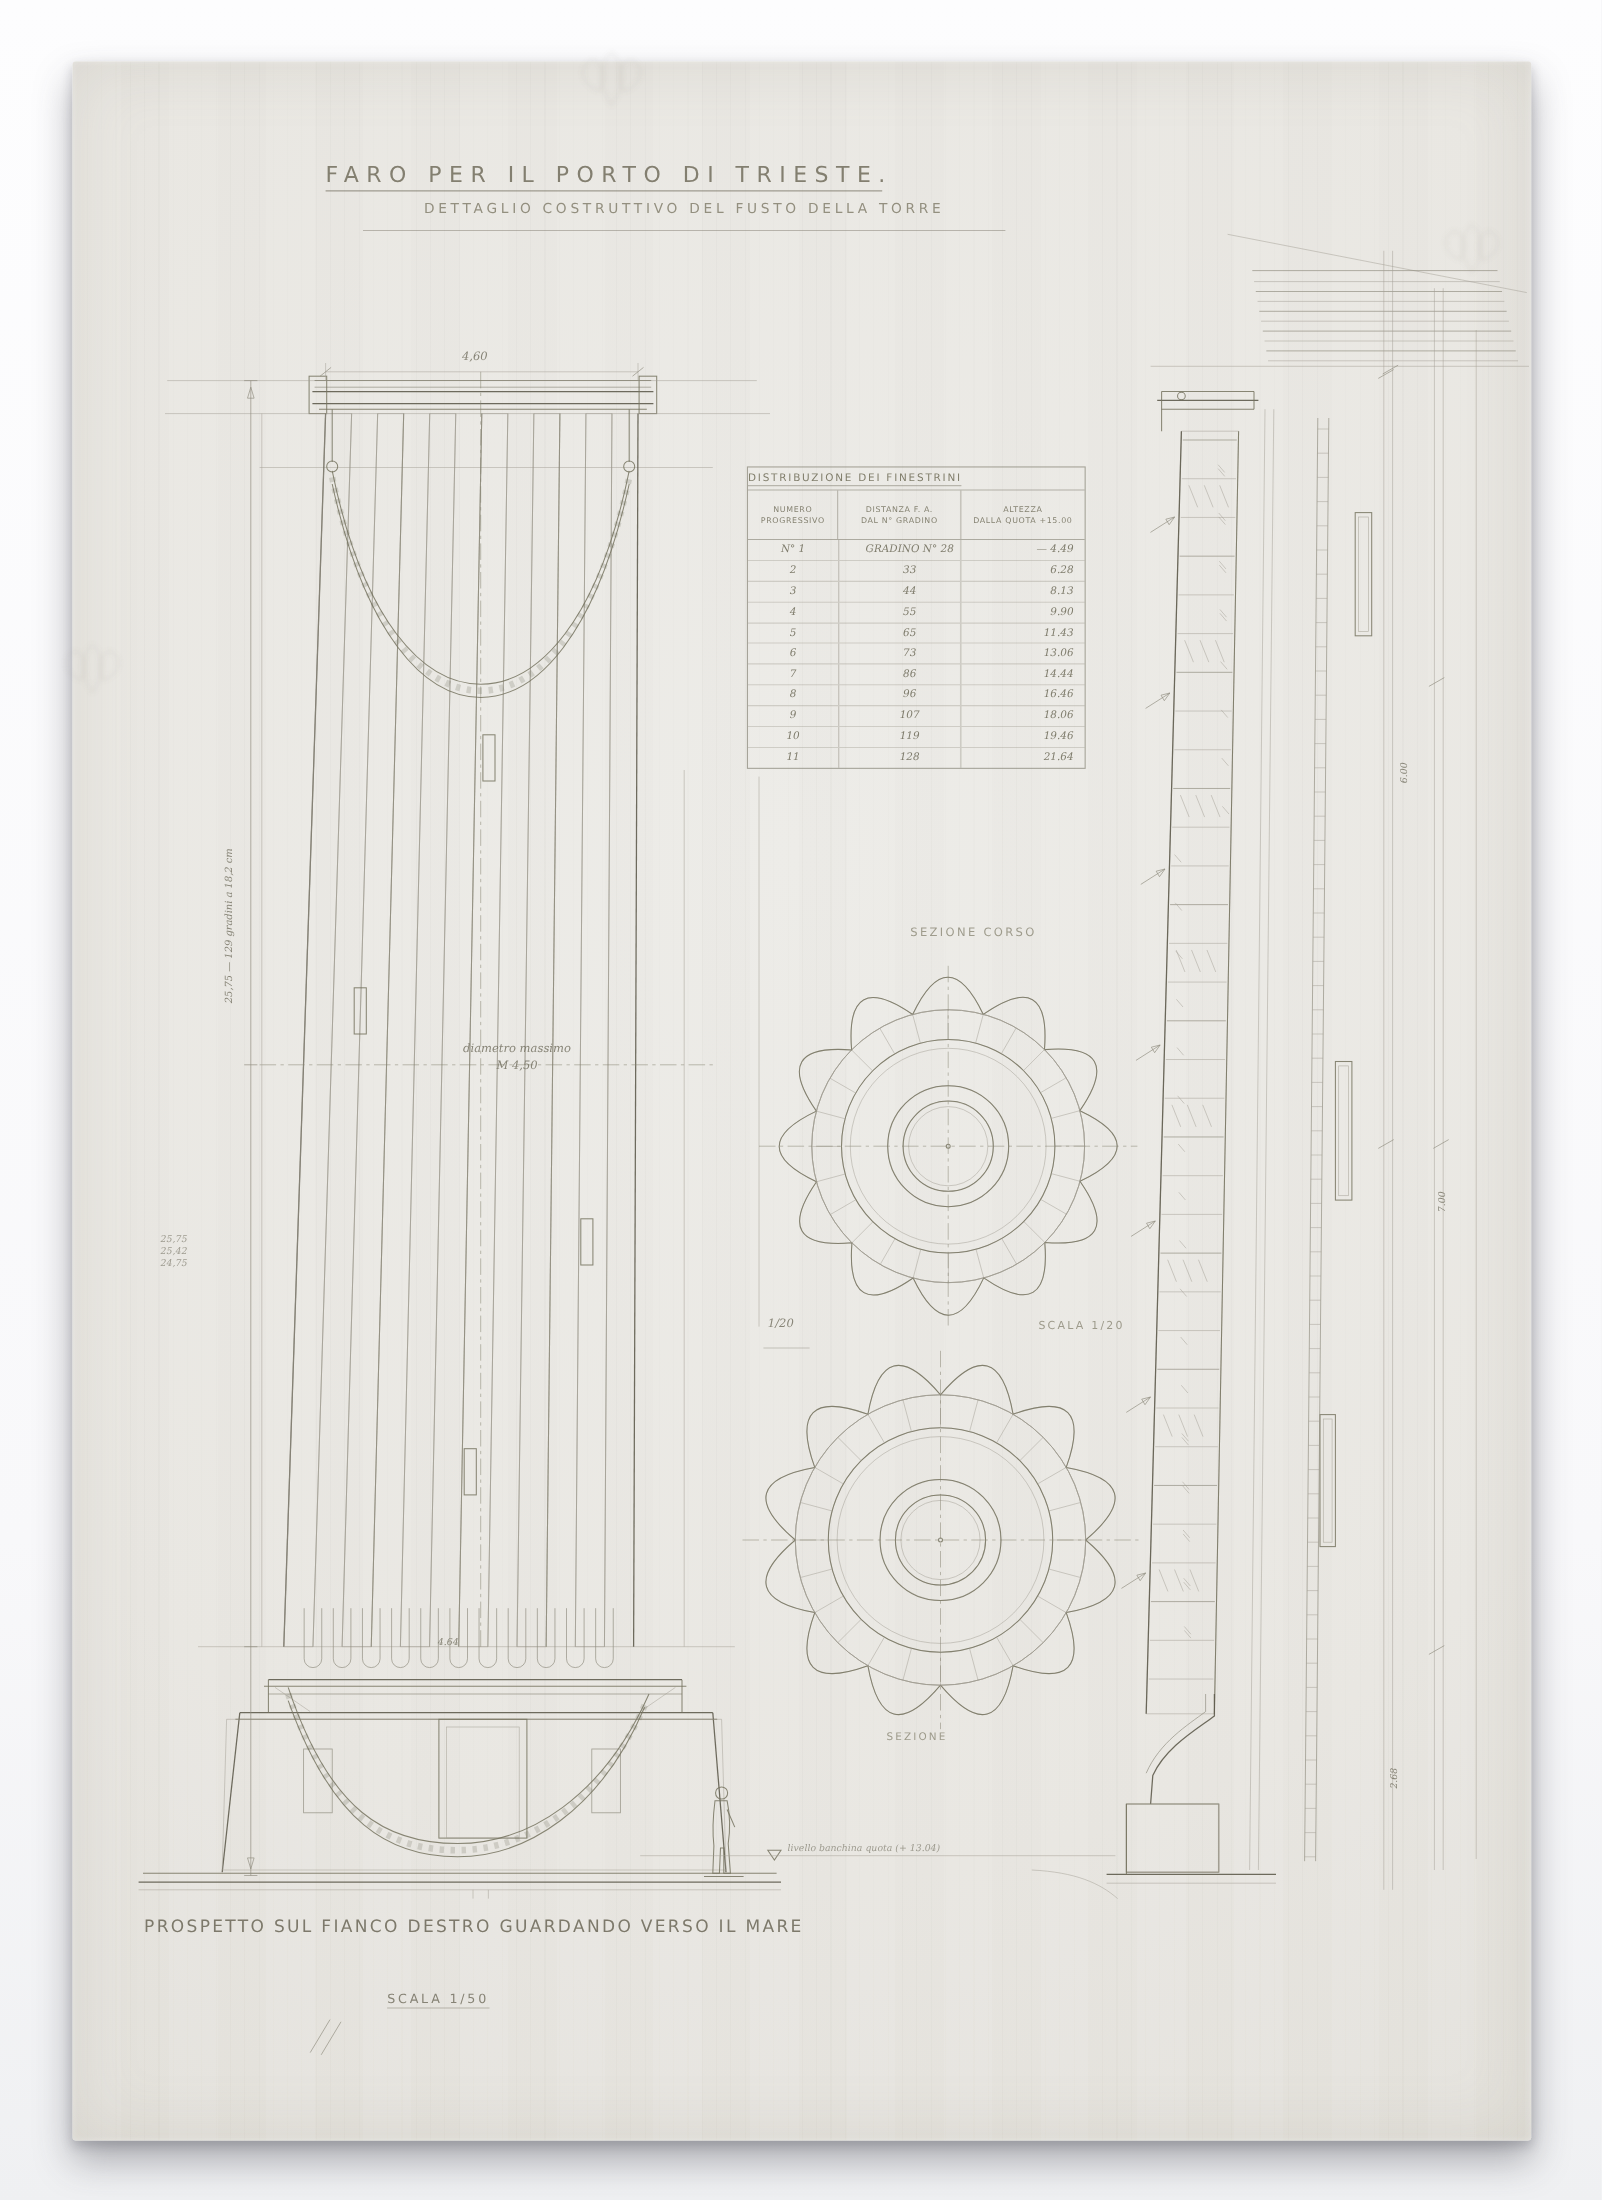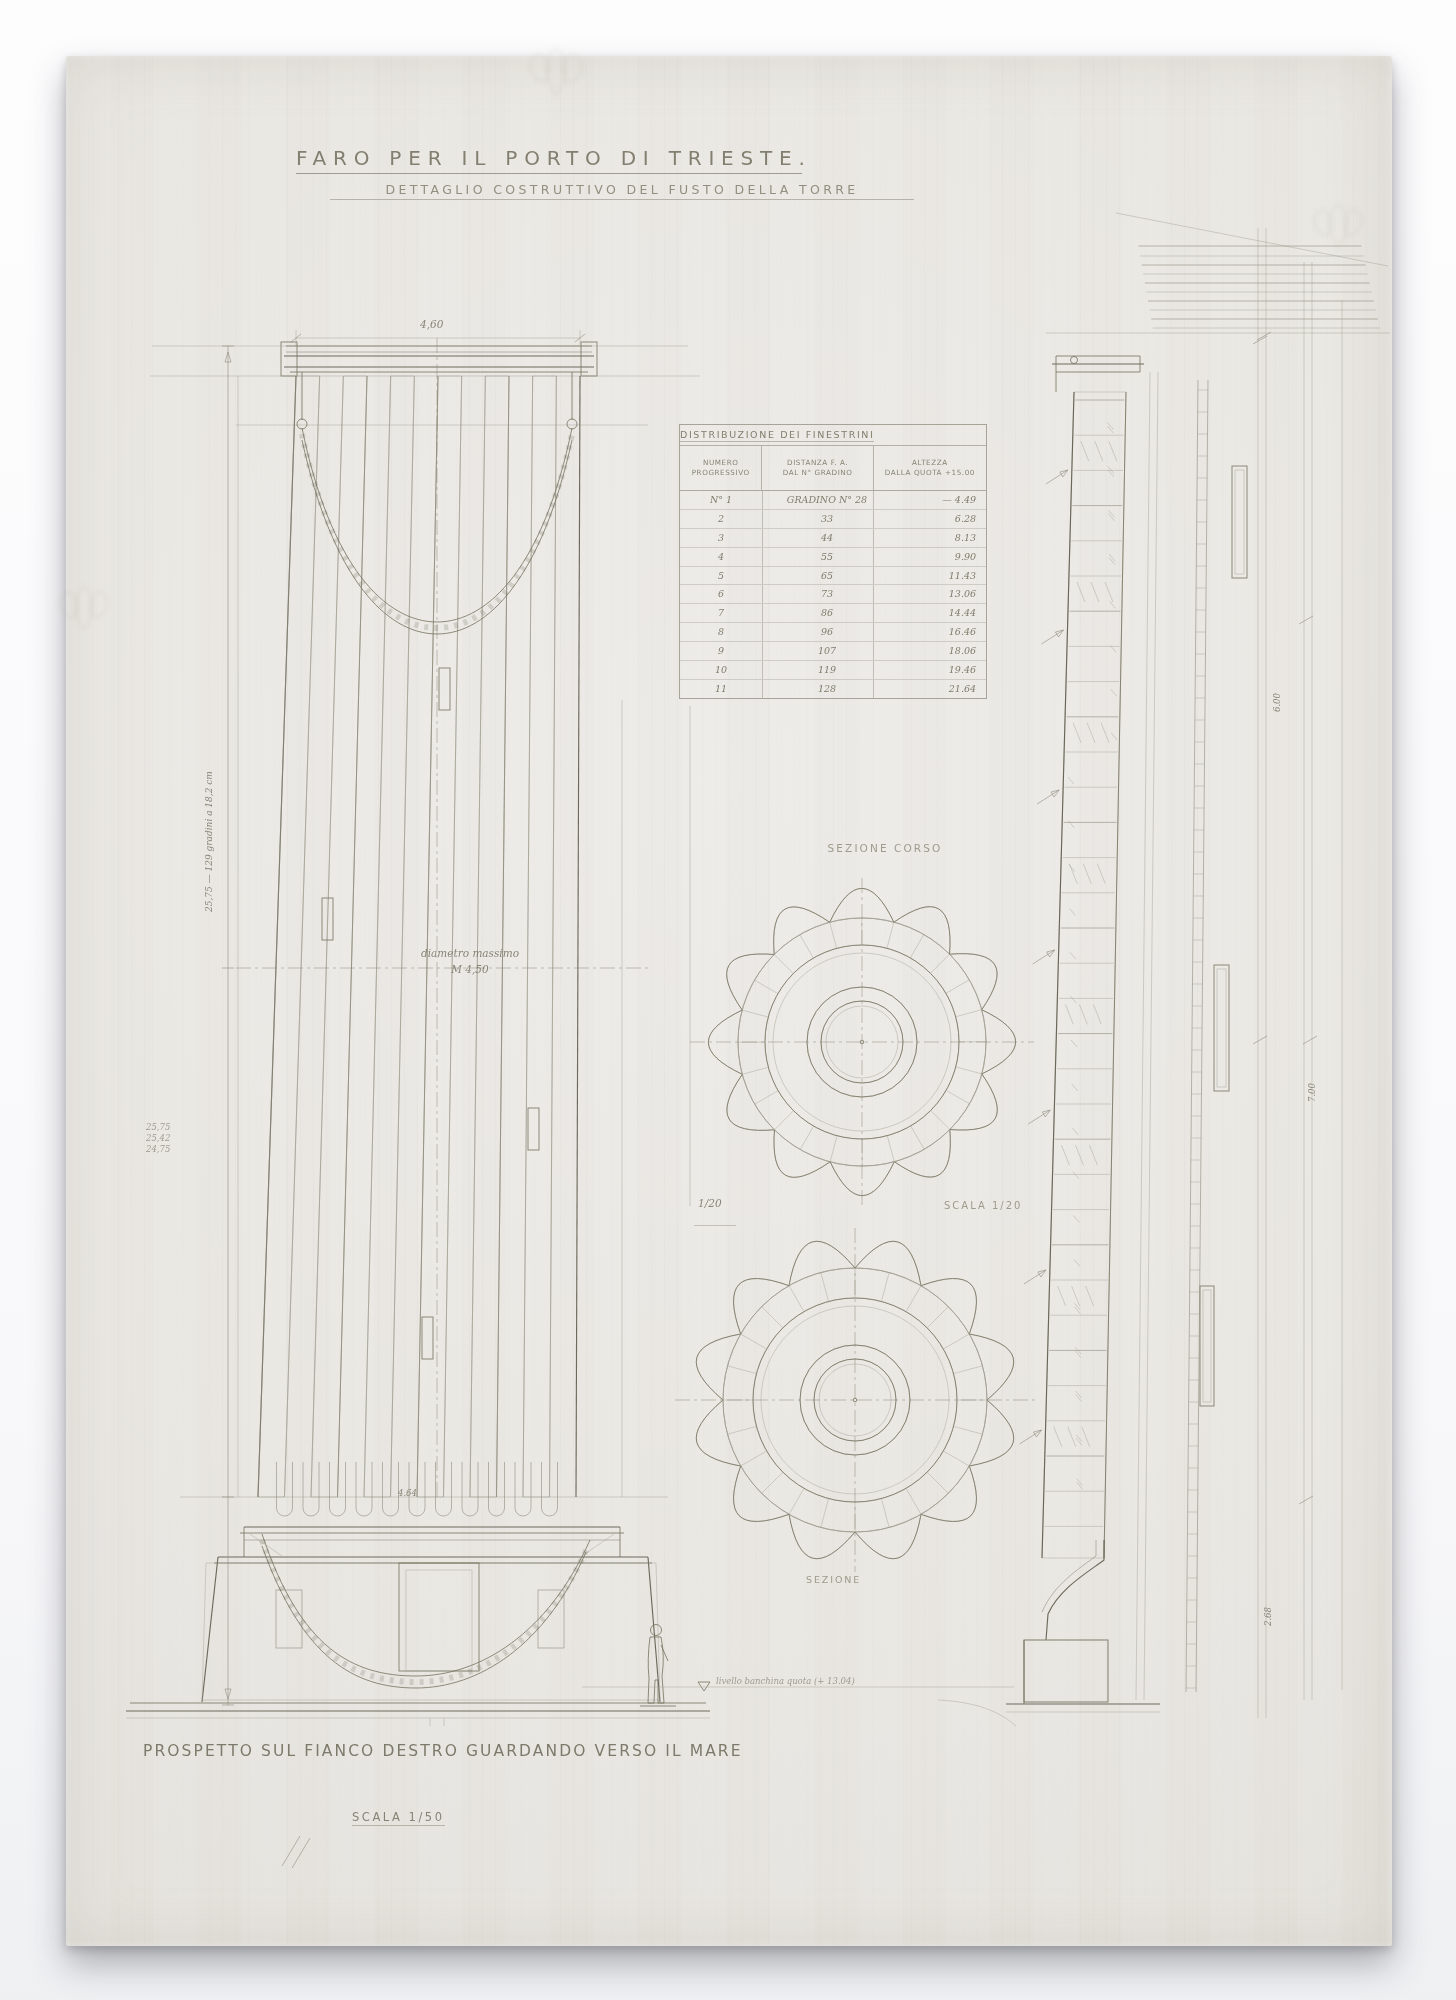--- a/index.html
+++ b/index.html
@@ -21,21 +21,21 @@
   .k2{stroke:#76735f;stroke-width:.95;fill:none;stroke-opacity:.85}
   .k3{stroke:#8f8c7e;stroke-width:.75;fill:none;stroke-opacity:.8}
   .k4{stroke:#a3a094;stroke-width:.6;fill:none;stroke-opacity:.75}
   .cl{stroke:#84816f;stroke-width:.7;fill:none;stroke-dasharray:15 4 3 4;stroke-opacity:.65}
   .dash{stroke:#6f6c5d;stroke-width:6;fill:none;stroke-dasharray:4 6;opacity:.22}
   
   .pt{position:absolute;color:#6d6a5a;white-space:nowrap;}
   .title{font-size:20px;letter-spacing:.34em;color:#7b7767;border-bottom:1.2px solid rgba(108,103,88,.65);
     padding-bottom:3px;text-align:left;opacity:.92;}
   .subtitle{font-size:12.5px;letter-spacing:.27em;color:#8a8675;border-bottom:1px solid rgba(108,103,88,.45);
-    padding-bottom:2px;text-align:center;opacity:.9;}
+    padding-bottom:12px;text-align:center;opacity:.9;}
   .caption{font-size:15.5px;letter-spacing:.135em;color:#6b6757;opacity:.85;}
   .scala{font-size:11.5px;letter-spacing:.22em;color:#6f6b5b;border-bottom:1px solid rgba(108,103,88,.5);
     padding-bottom:1px;opacity:.8;}
   .lab{font-size:10.5px;letter-spacing:.2em;color:#85826f;opacity:.75;}
   .dimtxt{font-family:"DejaVu Serif",serif;font-style:italic;font-size:10.5px;color:#6f6c5c;opacity:.8;}
   .tiny{font-size:8.5px;}
   .rot{transform:rotate(-90deg);transform-origin:left top;}
   
   .wtable{position:absolute;left:679px;top:424px;width:308px;color:#706d5c;}
   .wt-frame{border:1px solid rgba(120,116,102,.6);}
@@ -517,21 +517,21 @@
   <div class="pt dimtxt tiny" style="left:398px;top:1488px;">4.64</div>
   <div class="pt dimtxt rot" style="left:204px;top:912px;font-size:9px;">25,75 — 129 gradini a 18,2 cm</div>
   <div class="pt" style="left:146px;top:1122px;font-size:8.5px;line-height:11px;opacity:.6;
        font-family:'DejaVu Serif',serif;font-style:italic;">
       <div>25,75</div>
       <div>25,42</div>
       <div>24,75</div>
     </div>
   <div class="pt dimtxt tiny" style="left:716px;top:1676px;opacity:.62;">livello banchina quota (+ 13.04)</div>
 
-  <div class="pt caption" style="left:143px;top:1742px;">PROSPETTO SUL FIANCO DESTRO GUARDANDO VERSO IL MARE</div>
+  <div class="pt caption" style="left:131px;top:1742px;">PROSPETTO SUL FIANCO DESTRO GUARDANDO VERSO IL MARE</div>
   <div class="pt scala" style="left:352px;top:1774px;margin-top:36px;">SCALA 1/50</div>
 
   <div class="pt lab" style="left:800px;top:842px;width:170px;text-align:center;">SEZIONE CORSO</div>
   <div class="pt dimtxt" style="left:694px;top:1197px;border-bottom:1px solid rgba(110,105,90,.4);padding:0 14px 16px 4px;">1/20</div>
   <div class="pt lab" style="left:944px;top:1200px;font-size:10px;">SCALA 1/20</div>
   <div class="pt lab" style="left:806px;top:1574px;width:110px;text-align:left;font-size:9.5px;">SEZIONE</div>
 
   <div class="pt dimtxt rot tiny" style="left:1272px;top:712px;">6.00</div>
   <div class="pt dimtxt rot tiny" style="left:1307px;top:1102px;">7.00</div>
   <div class="pt dimtxt rot tiny" style="left:1263px;top:1626px;">2.68</div>

